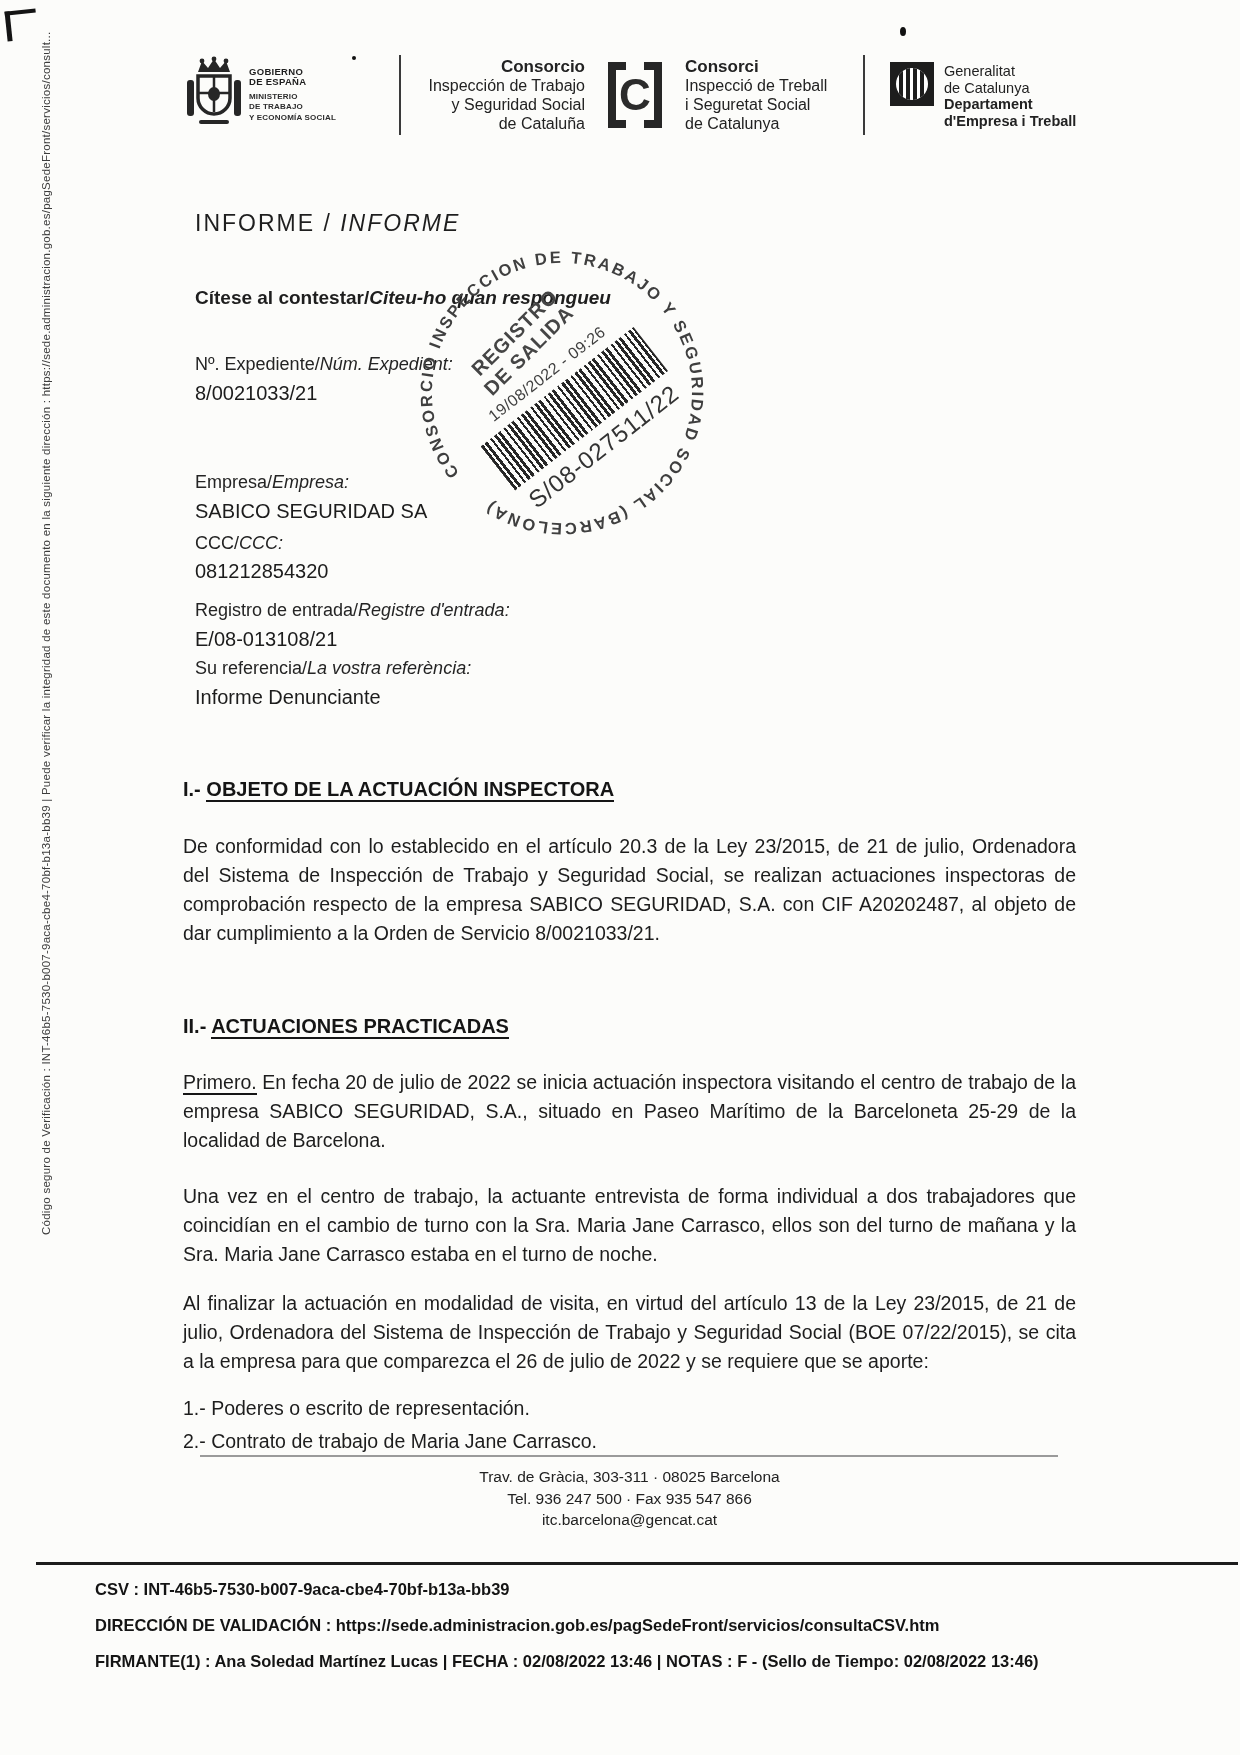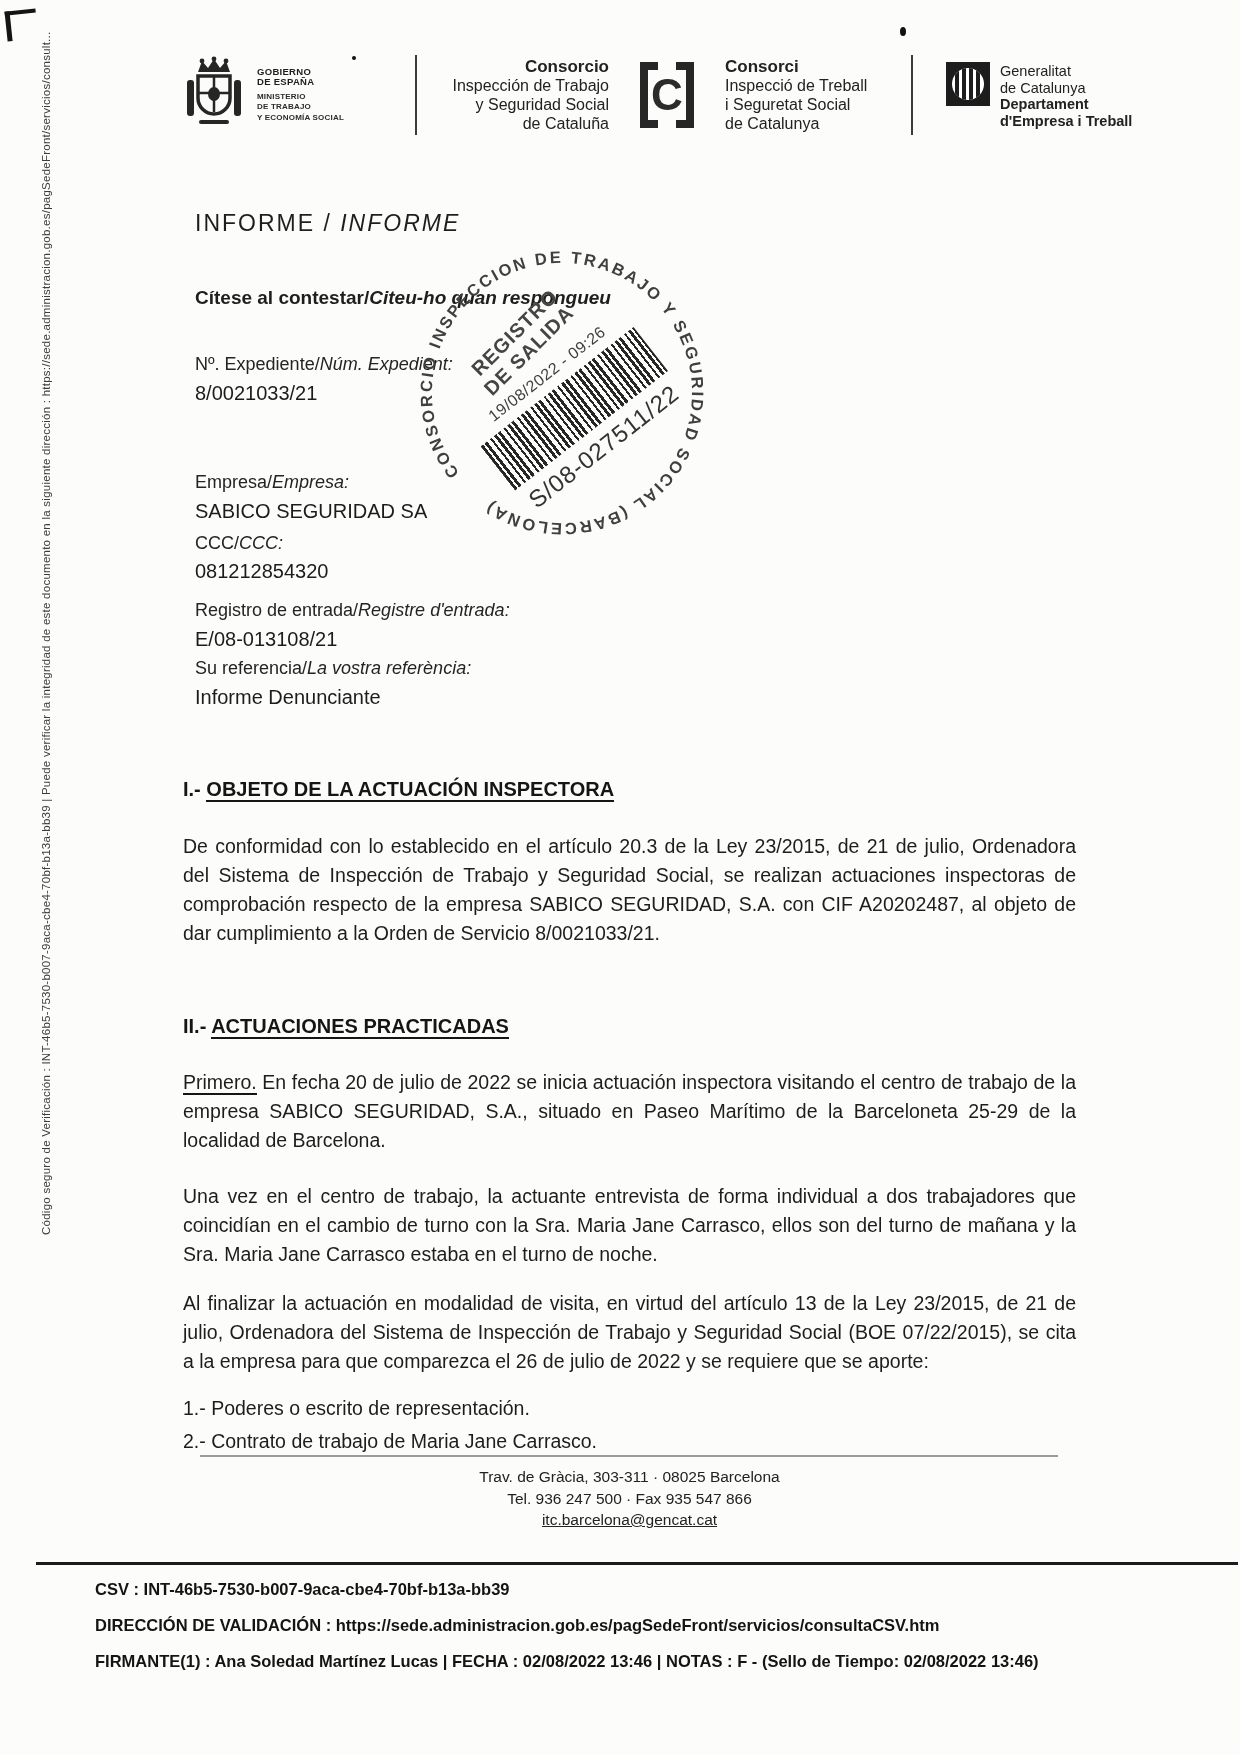--- a/index.html
+++ b/index.html
@@ -12,21 +12,21 @@
     overflow:hidden;
     margin:0 auto;
   }
   
   .vertical-csv{
     position:absolute;left:40px;top:1235px;width:1225px;
     transform:rotate(-90deg);transform-origin:0 0;
     font-size:11.5px;letter-spacing:.25px;color:#3c3c3c;white-space:nowrap;
   }
   
-  .header{position:absolute;left:185px;top:55px;display:flex;align-items:center;gap:8px;}
+  .header{position:absolute;left:185px;top:55px;display:flex;align-items:center;}
   .ministry-text{margin-left:6px;width:92px;line-height:10.5px;}
   .ministry-text .big{font-weight:bold;font-size:9.5px;letter-spacing:.3px;}
   .ministry-text .small{font-weight:bold;font-size:8px;color:#2c2c2c;letter-spacing:.2px;}
   .hdr-divider{margin-left:58px;width:2px;height:80px;background:#3a3a3a;}
   .consorcio-es{margin-left:12px;width:172px;text-align:right;line-height:19px;font-size:16px;color:#222;}
   .consorcio-es .b{font-weight:bold;font-size:17px;}
   .c-logo{margin-left:18px;}
   .consorci-ca{margin-left:18px;width:164px;text-align:left;line-height:19px;font-size:16px;color:#222;}
   .consorci-ca .b{font-weight:bold;font-size:17px;}
   .hdr-divider2{margin-left:14px;width:2px;height:80px;background:#3a3a3a;}
@@ -58,21 +58,21 @@
   .stamp-num{position:absolute;left:0;width:320px;top:214px;font-size:24px;letter-spacing:1px;color:#333;}
   
   .sec-heading{position:absolute;left:183px;font-size:20px;font-weight:bold;color:#151515;}
   .sec-heading .und{border-bottom:2.5px solid #151515;padding-bottom:0;}
   .para{position:absolute;left:183px;width:893px;font-size:19.5px;line-height:29px;text-align:justify;color:#1d1d1d;}
   .lead{font-weight:normal;border-bottom:2.5px solid #151515;}
   .list-block{position:absolute;left:183px;width:893px;font-size:19.5px;line-height:33px;color:#1d1d1d;}
   .thin-rule{position:absolute;left:200px;top:1455px;width:858px;height:2px;background:#9a9a9a;}
   
   .footer{position:absolute;left:183px;top:1466px;width:893px;text-align:center;font-size:15.5px;line-height:21.5px;color:#222;}
-  .footer .email{text-decoration:underline;}
+  .footer .email{}
   .thick-rule{position:absolute;left:36px;top:1562px;width:1202px;height:3px;background:#1c1c1c;}
   .validation-line{position:absolute;left:95px;font-size:16.5px;font-weight:bold;color:#141414;}
   
   .artifact{position:absolute;background:#111;}
   .artifact.corner{left:6px;top:10px;width:26px;height:26px;background:transparent;border-left:5px solid #141414;border-top:4px solid #141414;transform:rotate(-6deg);}
   .artifact.dot1{left:900px;top:27px;width:6px;height:9px;border-radius:50%;}
   .artifact.dot2{left:352px;top:56px;width:4px;height:4px;border-radius:50%;}
 </style>
 </head>
 <body>

